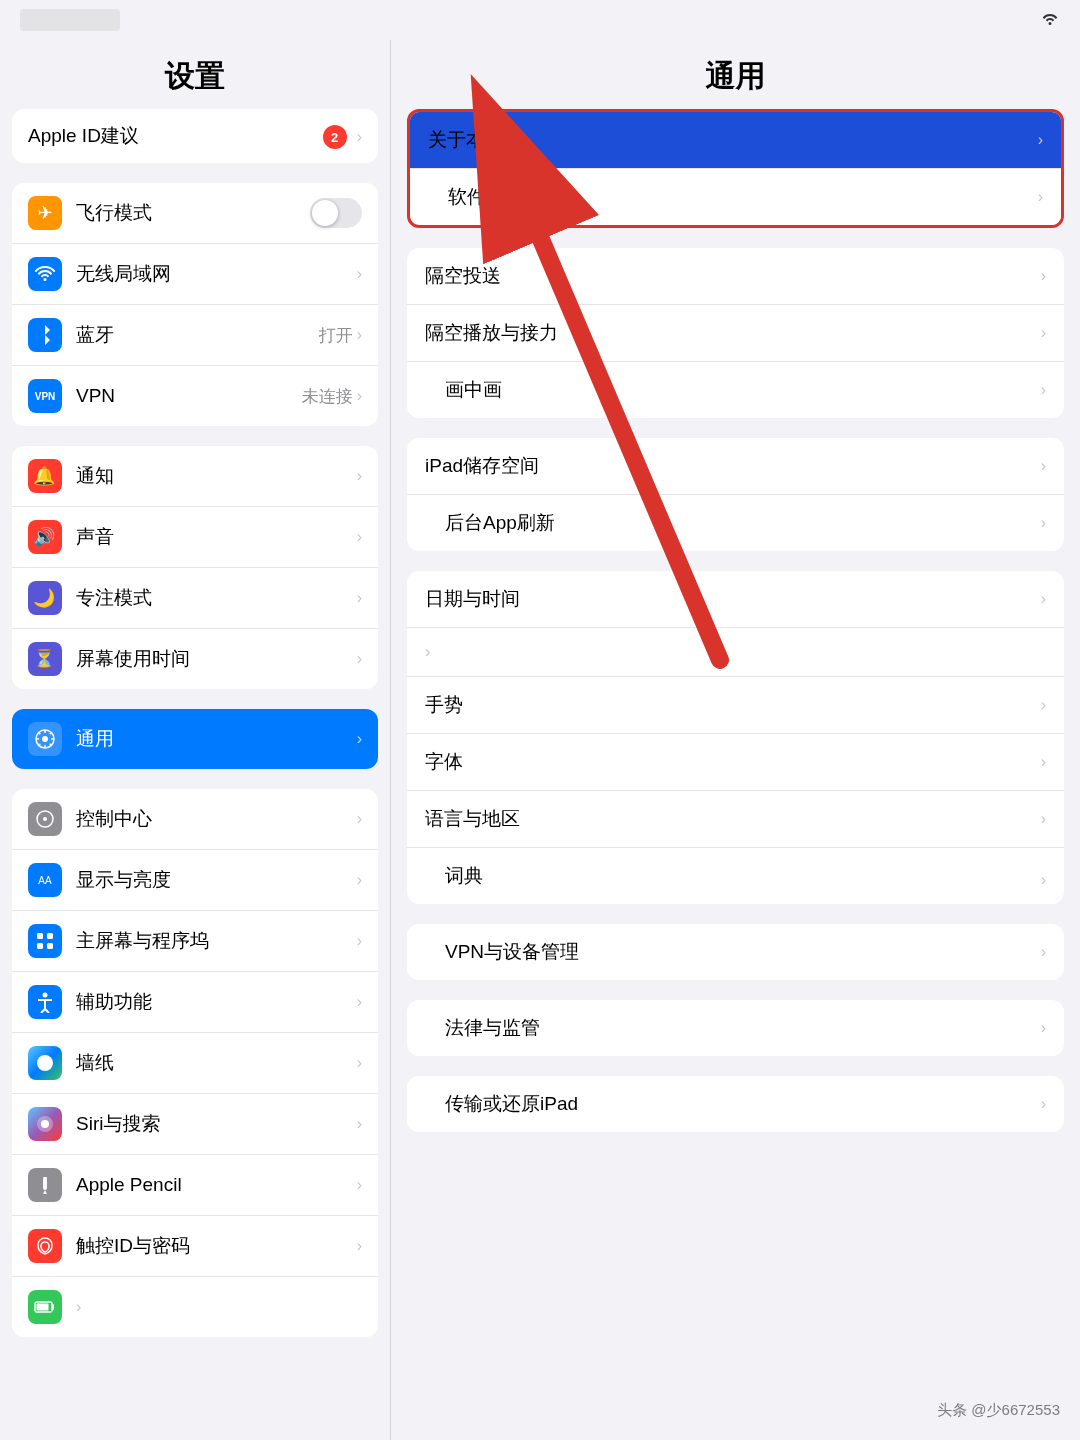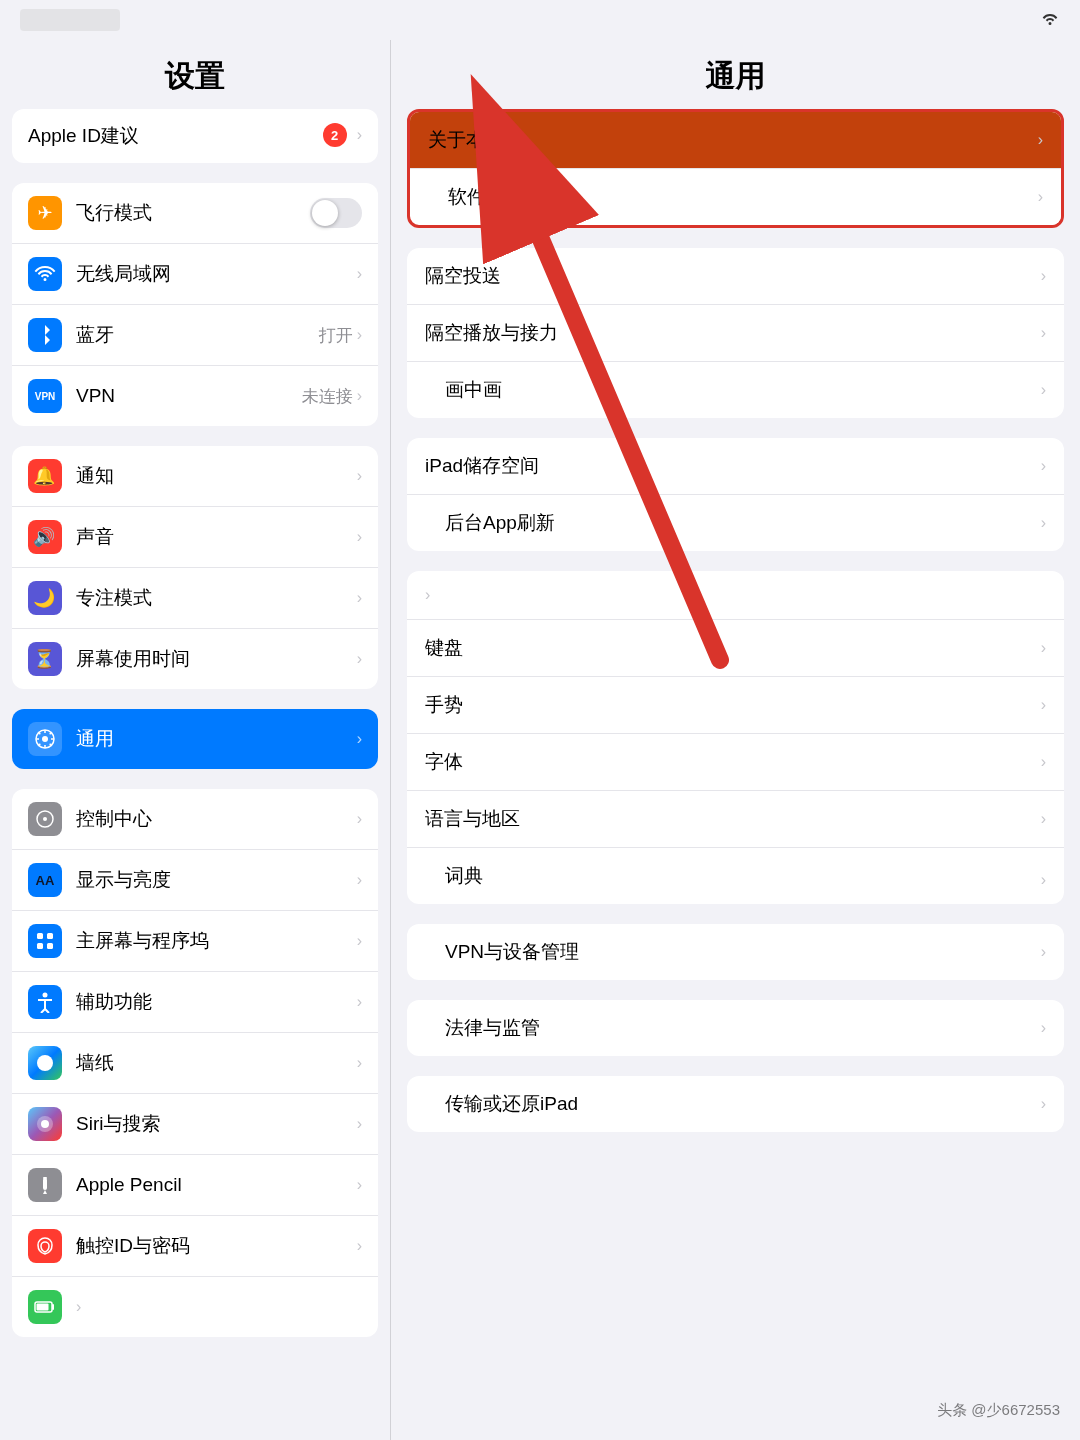--- a/index.html
+++ b/index.html
@@ -58,21 +58,21 @@
       text-align: center;
     }
 
     
     .apple-id-row {
       background: #fff;
       border-radius: 12px;
       margin: 0 12px 20px 12px;
       padding: 14px 16px;
       display: flex;
-      align-items: flex-start;
+      align-items: flex-end;
       justify-content: space-between;
       cursor: pointer;
     }
     .apple-id-text {
       font-size: 19px;
       color: #000;
       font-weight: 400;
     }
     .apple-id-right {
       display: flex;
@@ -348,21 +348,21 @@
           <svg width="20" height="20" viewBox="0 0 20 20" fill="white">
             <circle cx="10" cy="10" r="8" stroke="white" stroke-width="1.5" fill="none"></circle>
             <circle cx="10" cy="10" r="2" fill="white"></circle>
           </svg>
         </div>
         <span class="row-label">控制中心</span>
         <span class="chevron">›</span>
       </div>
       <div class="settings-row">
         <div class="icon-wrap" style="background:#007aff;">
-          <span style="color:#0f172a;font-size:13px;font-weight:700;">AA</span>
+          <span style="color:#ffffff;font-size:10px;font-weight:400;">AA</span>
         </div>
         <span class="row-label">显示与亮度</span>
         <span class="chevron">›</span>
       </div>
       <div class="settings-row">
         <div class="icon-wrap" style="background:#007aff;">
           <svg width="20" height="20" viewBox="0 0 20 20" fill="white">
             <rect x="2" y="2" width="6" height="6" rx="1.5"></rect>
             <rect x="12" y="2" width="6" height="6" rx="1.5"></rect>
             <rect x="2" y="12" width="6" height="6" rx="1.5"></rect>
@@ -434,21 +434,21 @@
     </div>
 
   </div>
 
   <div style="width:1px;background:#d1d1d6;flex-shrink:0;"></div>
 
   <div class="right-panel">
     <div class="panel-title">通用</div>
 
     <div class="panel-group" style="border: 3px solid #d9342b; border-radius: 12px; overflow: visible; margin: 0 16px 20px 16px; position: relative;">
-      <div class="panel-row" style="border-bottom: 0.5px solid #e5e5ea; background:#c2410c; border-radius: 9px 9px 0 0;">
+      <div class="panel-row" style="border-bottom: 0.5px solid #e5e5ea; background:#1d4ed8; border-radius: 9px 9px 0 0;">
         <span class="panel-row-label">关于本机</span>
         <span class="panel-chevron">›</span>
       </div>
       <div class="panel-row" style="border-bottom:none; background:#fff; border-radius: 0 0 9px 9px;">
         <span class="panel-row-label">软件更新</span>
         <span class="panel-chevron">›</span>
       </div>
     </div>
 
     <div class="panel-group">
@@ -472,24 +472,24 @@
         <span class="panel-chevron">›</span>
       </div>
       <div class="panel-row" style="border-bottom:none;gap:12px;">
         <span class="panel-row-label">后台App刷新</span>
         <span class="panel-chevron">›</span>
       </div>
     </div>
 
     <div class="panel-group">
       <div class="panel-row">
-        <span class="panel-chevron">›</span>
-      </div>
-      <div class="panel-row">
-        <span class="panel-row-label">键盘</span>
+        <span class="panel-row-label">日期与时间</span>
+        <span class="panel-chevron">›</span>
+      </div>
+      <div class="panel-row">
         <span class="panel-chevron">›</span>
       </div>
       <div class="panel-row">
         <span class="panel-row-label">手势</span>
         <span class="panel-chevron">›</span>
       </div>
       <div class="panel-row">
         <span class="panel-row-label">字体</span>
         <span class="panel-chevron">›</span>
       </div>

